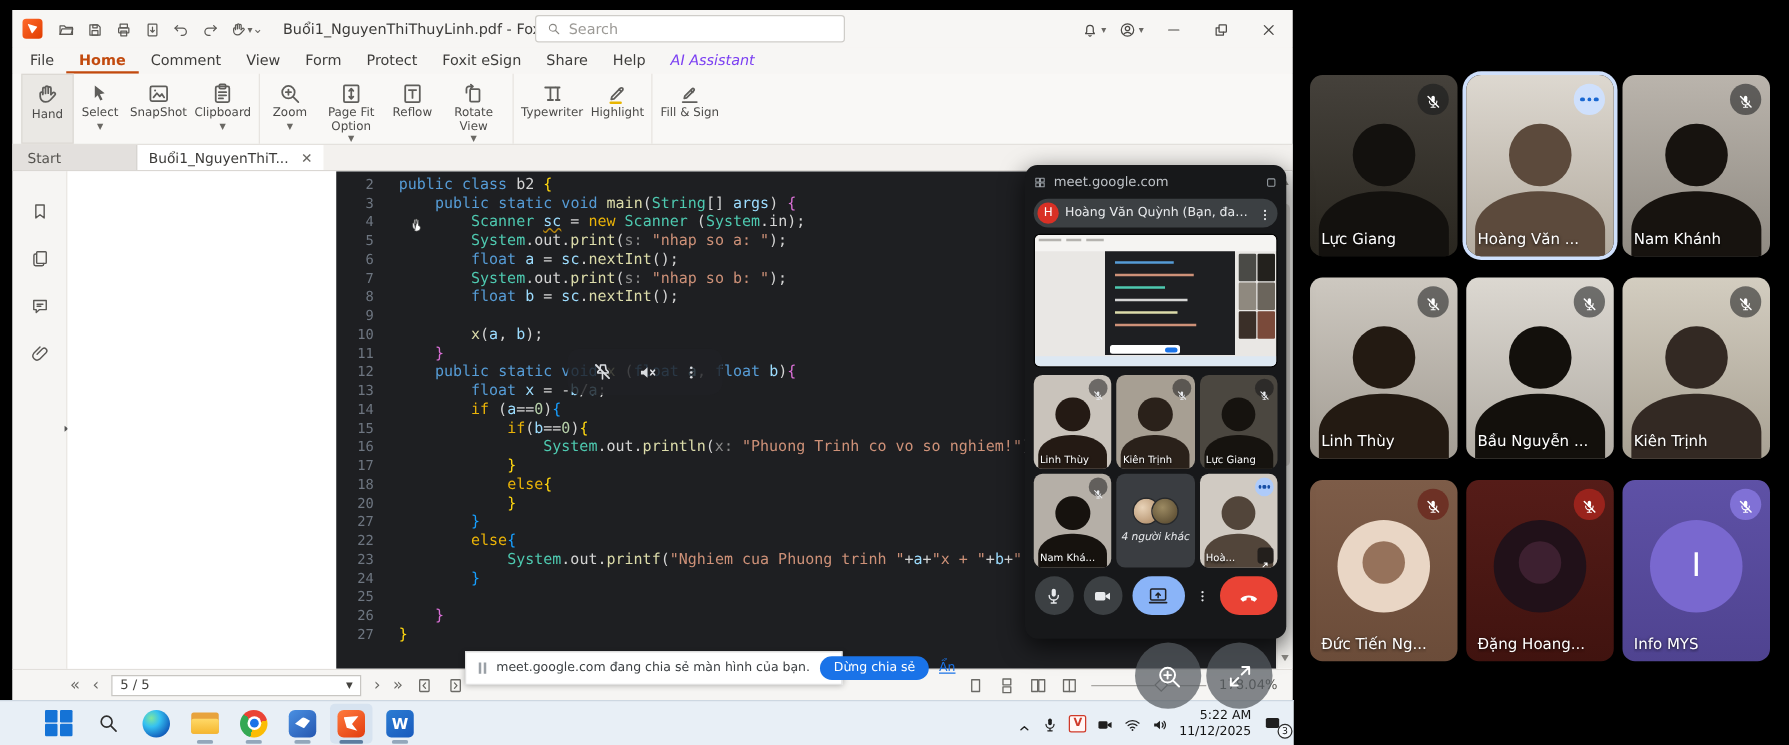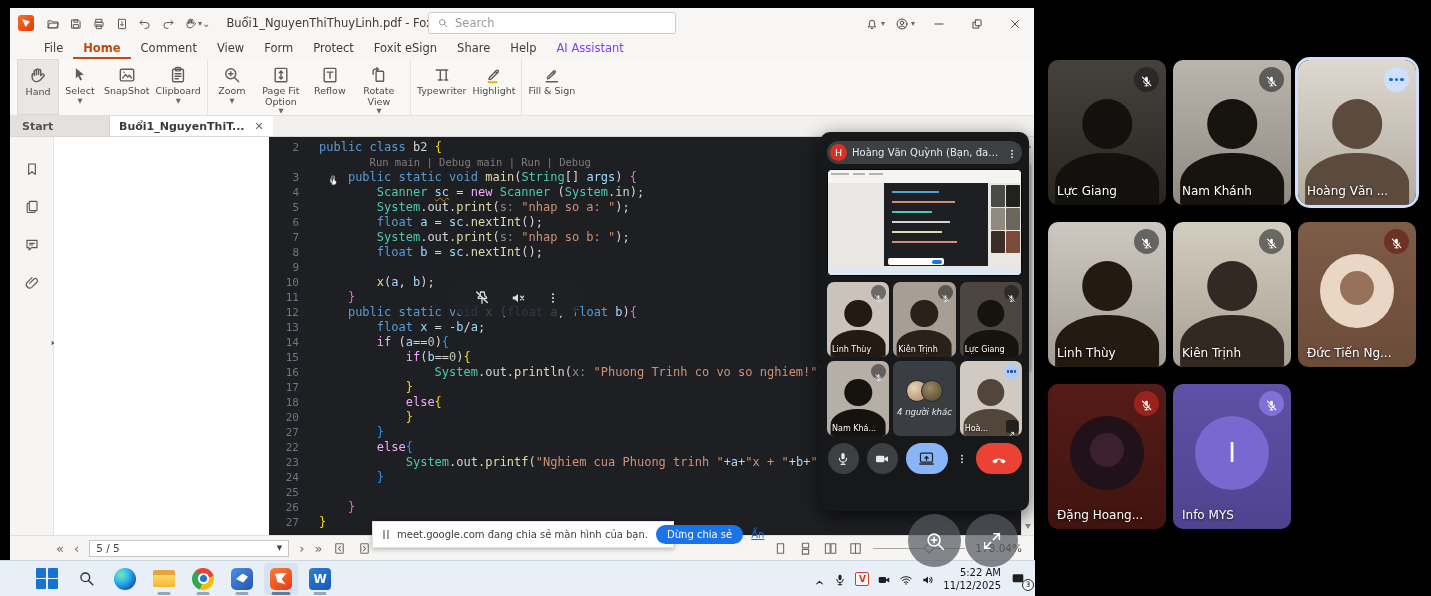--- a/index.html
+++ b/index.html
@@ -24,39 +24,39 @@
     border:1px solid #cfcdc9; border-radius:3px; background:#fff; display:flex;
     align-items:center; gap:6px; padding:0 8px; color:#9c9a96; font-size:11.5px; }
   .fx-search .qa-ic { width:12px; height:12px; color:#8a8884; }
   .tb-right { margin-left:auto; display:flex; align-items:center; height:100%; color:#4c4a47; }
   .tb-right .tbi { width:30px; height:100%; display:flex; align-items:center;
     justify-content:center; gap:2px; }
   .tb-right .winbtn { width:38px; }
   .tb-right .qa-ic { width:14px; height:14px; }
 
   .fx-menubar { height:21px; background:#f7f6f4; display:flex; align-items:flex-end;
-    padding-left:24px; font-size:11.5px; color:#3e3d3b; flex:none; }
+    padding-left:4px; font-size:11.5px; color:#3e3d3b; flex:none; }
   .menu-item { padding:2px 10px 4px; cursor:default; white-space:nowrap; }
   .menu-item.active { color:#c24a0e; font-weight:bold; border-bottom:2px solid #c24a0e; padding-bottom:2px; }
-  .menu-item.ai { color:#7b3ff2; }
+  .menu-item.ai { color:#7b3ff2;font-style:italic; }
 
   .fx-ribbon { height:57px; background:#f9f8f6; border-bottom:1px solid #e4e1dd;
     display:flex; align-items:stretch; padding-left:4px; flex:none; }
   .rib-group { display:flex; padding:0 3px; border-right:1px solid #e7e4e0; }
   .rib-group:last-child { border-right:none; }
   .rib-item { min-width:42px; max-width:56px; display:flex; flex-direction:column;
     align-items:center; padding:6px 3px 0; gap:1px; font-size:9.5px; color:#4c4b49;
     text-align:center; line-height:1.12; }
   .rib-item.active { background:#eae8e4; border:1px solid #dcd9d4; }
   .rib-icon { width:20px; height:20px; color:#5f5e5b; flex:none; }
   .rib-caret { font-size:6.5px; color:#6a6864; }
 
   .fx-tabbar { height:21px; background:#eceae7; display:flex; align-items:stretch;
     border-bottom:1px solid #dad7d3; flex:none; }
-  .doc-tab { display:flex; align-items:center; font-size:11px; color:#55534f;font-weight:bold; }
+  .doc-tab { display:flex; align-items:center; font-size:11px; color:#55534f; }
   .tab-start { width:100px; background:#e3e0dd; padding-left:12px; border-right:1px solid #d4d1cd; }
   .tab-active { background:#fff; color:#3b3a38; padding:0 9px; gap:10px; }
   .tab-close { font-size:11px; color:#6a6864; }
   .tab-fill { flex:1; background:#f3f1ee; }
 
   .fx-body { flex:1; display:flex; min-height:0; position:relative; }
   .fx-sidebar { width:44px; background:#f6f5f3; border-right:1px solid #e7e4e0;
     display:flex; flex-direction:column; align-items:center; padding-top:24px; gap:22px;
     color:#5a5855; flex:none; }
   .fx-sidebar .sb-ic { width:16px; height:16px; }
@@ -71,21 +71,21 @@
     border-right:3.5px solid transparent; }
   .sb-arrow.up { top:6px; border-bottom:5px solid #8a8884; }
   .sb-arrow.down { bottom:6px; border-top:5px solid #8a8884; }
 
   .code-block { position:absolute; left:215px; top:0; right:13px; bottom:0;
     background:#1e1f22; padding-top:3px; font-family:"DejaVu Sans Mono",monospace;
     font-size:12px; overflow:hidden; }
   .code-row { display:flex; height:15px; line-height:15px; white-space:pre; }
   .lnum { width:30px; text-align:right; color:#6e7681; margin-right:20px; flex:none; font-size:11px; }
   .hint-row { color:#7d7d7d; font-size:10.5px; }
-  .kw{color:#569cd6} .ctl{color:#f0abfc} .typ{color:#4ec9b0} .fn{color:#dcdcaa}
+  .kw{color:#569cd6} .ctl{color:#eab308} .typ{color:#4ec9b0} .fn{color:#dcdcaa}
   .vr{color:#9cdcfe} .vru{color:#9cdcfe; text-decoration:underline wavy #b8860b 1px;}
   .str{color:#ce9178} .num{color:#b5cea8} .pl{color:#d4d4d4}
   .hint{color:#8a8a8a} .brY{color:#ffd710} .brP{color:#da70d6} .brB{color:#179fff}
 
   .pin-toolbar { position:absolute; left:400px; top:142px; width:124px; height:37px;
     background:rgba(32,33,36,.82); border-radius:10px; display:flex; align-items:center;
     justify-content:space-evenly; color:#dadce0; }
   .pin-toolbar .pt-ic { width:18px; height:18px; }
   .pin-toolbar .pt-dots { width:14px; height:16px; }
   .hand-cursor { position:absolute; left:273px; top:35px; width:14px; height:14px; }
@@ -490,21 +490,20 @@
       </div>
     <span class="sb-expander">
       <svg viewBox="0 0 24 24" width="100%" height="100%">
           <path d="M8 5l9 7-9 7z" fill="#555"></path>
         </svg>
     </span>
 
     <div class="fx-doc">
       <div class="code-block" id="code-block">
           <div class="code-row"><span class="lnum">2</span><span><span class="kw">public</span><span class="pl"> </span><span class="kw">class</span><span class="pl"> b2 </span><span class="brY">{</span></span></div>
-          <div class="code-row"><span class="lnum"></span><span class="hint-row">        Run main | Debug main | Run | Debug</span></div>
           <div class="code-row"><span class="lnum">3</span><span><span class="pl">    </span><span class="kw">public</span><span class="pl"> </span><span class="kw">static</span><span class="pl"> </span><span class="kw">void</span><span class="pl"> </span><span class="fn">main</span><span class="pl">(</span><span class="typ">String</span><span class="pl">[] </span><span class="vr">args</span><span class="pl">) </span><span class="brP">{</span></span></div>
           <div class="code-row"><span class="lnum">4</span><span><span class="pl">        </span><span class="typ">Scanner</span><span class="pl"> </span><span class="vru">sc</span><span class="pl"> = </span><span class="ctl">new</span><span class="pl"> </span><span class="typ">Scanner</span><span class="pl"> (</span><span class="typ">System</span><span class="pl">.in);</span></span></div>
           <div class="code-row"><span class="lnum">5</span><span><span class="pl">        </span><span class="typ">System</span><span class="pl">.out.</span><span class="fn">print</span><span class="pl">(</span><span class="hint">s: </span><span class="str">"nhap so a: "</span><span class="pl">);</span></span></div>
           <div class="code-row"><span class="lnum">6</span><span><span class="pl">        </span><span class="kw">float</span><span class="pl"> </span><span class="vr">a</span><span class="pl"> = </span><span class="vr">sc</span><span class="pl">.</span><span class="fn">nextInt</span><span class="pl">();</span></span></div>
           <div class="code-row"><span class="lnum">7</span><span><span class="pl">        </span><span class="typ">System</span><span class="pl">.out.</span><span class="fn">print</span><span class="pl">(</span><span class="hint">s: </span><span class="str">"nhap so b: "</span><span class="pl">);</span></span></div>
           <div class="code-row"><span class="lnum">8</span><span><span class="pl">        </span><span class="kw">float</span><span class="pl"> </span><span class="vr">b</span><span class="pl"> = </span><span class="vr">sc</span><span class="pl">.</span><span class="fn">nextInt</span><span class="pl">();</span></span></div>
           <div class="code-row"><span class="lnum">9</span><span></span></div>
           <div class="code-row"><span class="lnum">10</span><span><span class="pl">        </span><span class="fn">x</span><span class="pl">(</span><span class="vr">a</span><span class="pl">, </span><span class="vr">b</span><span class="pl">);</span></span></div>
           <div class="code-row"><span class="lnum">11</span><span><span class="pl">    </span><span class="brP">}</span></span></div>
           <div class="code-row"><span class="lnum">12</span><span><span class="pl">    </span><span class="kw">public</span><span class="pl"> </span><span class="kw">static</span><span class="pl"> </span><span class="kw">void</span><span class="pl"> </span><span class="fn">x</span><span class="pl"> (</span><span class="kw">float</span><span class="pl"> </span><span class="vr">a</span><span class="pl">, </span><span class="kw">float</span><span class="pl"> </span><span class="vr">b</span><span class="pl">)</span><span class="brP">{</span></span></div>
@@ -599,20 +598,32 @@
   <span class="pause-bars">
       <i></i>
       <i></i>
     </span>
   <span class="toast-msg">meet.google.com đang chia sẻ màn hình của bạn.</span>
   <button class="stop-btn">Dừng chia sẻ</button>
   <span class="hide-link">Ẩn</span>
 </div>
 
 <div class="meet-pip">
+  <div class="pip-header">
+    <span class="ph-ic"><svg viewBox="0 0 24 24" width="100%" height="100%" fill="none" stroke="currentColor" stroke-width="1.7" stroke-linecap="round" stroke-linejoin="round">
+          <rect x="4" y="4" width="7" height="7" stroke-width="2"></rect>
+          <rect x="13" y="4" width="7" height="7" stroke-width="2"></rect>
+          <rect x="4" y="13" width="7" height="7" stroke-width="2"></rect>
+          <rect x="13" y="13" width="7" height="7" stroke-width="2"></rect>
+        </svg></span>
+    <span class="pip-url">meet.google.com</span>
+    <span class="ph-ic"><svg viewBox="0 0 24 24" width="100%" height="100%" fill="none" stroke="currentColor" stroke-width="1.7" stroke-linecap="round" stroke-linejoin="round">
+          <rect x="5" y="5" width="14" height="14" rx="2" stroke-width="2"></rect>
+        </svg></span>
+  </div>
   <div class="pip-pill">
     <span class="pill-avatar">H</span>
     <span class="pill-name">Hoàng Văn Quỳnh (Bạn, đang trình b...</span>
     <span class="pill-dots"><svg viewBox="0 0 24 24" width="100%" height="100%" fill="none" stroke="currentColor" stroke-width="1.7" stroke-linecap="round" stroke-linejoin="round">
           <circle cx="12" cy="5.5" r="1.8" fill="currentColor" stroke="none"></circle>
           <circle cx="12" cy="12" r="1.8" fill="currentColor" stroke="none"></circle>
           <circle cx="12" cy="18.5" r="1.8" fill="currentColor" stroke="none"></circle>
         </svg></span>
   </div>
   <div class="pip-preview">
@@ -767,46 +778,58 @@
       <i class="p-torso"></i>
     <span class="p-name">Lực Giang</span>
     <span class="p-badge">
         <span class="bi"><svg viewBox="0 0 24 24" width="100%" height="100%" fill="none" stroke="currentColor" stroke-width="1.7" stroke-linecap="round" stroke-linejoin="round">
             <rect x="9.5" y="3" width="5" height="9.5" rx="2.5" fill="currentColor" stroke="none"></rect>
             <path d="M6.5 11a5.5 5.5 0 0 0 11 0M12 16.5V20M9 20h6"></path>
             <path d="M4.5 4l15.5 15.5" stroke-width="2.2"></path>
           </svg></span>
       </span>
   </div>
+    <div class="ptile hl" style="--wall:#ddd8d0;--wall2:#b3ab9f;--fig:#5c4a3c;">
+    <i class="p-head"></i>
+      <i class="p-torso"></i>
+    <span class="p-name">Hoàng Văn ...</span>
+    <span class="p-badge blue">
+        <span class="dot"></span>
+        <span class="dot"></span>
+        <span class="dot"></span>
+      </span>
+  </div>
     <div class="ptile" style="--wall:#bab4ac;--wall2:#8f8a82;--fig:#17130f;">
     <i class="p-head"></i>
       <i class="p-torso"></i>
     <span class="p-name">Nam Khánh</span>
     <span class="p-badge">
         <span class="bi"><svg viewBox="0 0 24 24" width="100%" height="100%" fill="none" stroke="currentColor" stroke-width="1.7" stroke-linecap="round" stroke-linejoin="round">
             <rect x="9.5" y="3" width="5" height="9.5" rx="2.5" fill="currentColor" stroke="none"></rect>
             <path d="M6.5 11a5.5 5.5 0 0 0 11 0M12 16.5V20M9 20h6"></path>
             <path d="M4.5 4l15.5 15.5" stroke-width="2.2"></path>
           </svg></span>
       </span>
   </div>
-    <div class="ptile hl" style="--wall:#ddd8d0;--wall2:#b3ab9f;--fig:#5c4a3c;">
-    <i class="p-head"></i>
-      <i class="p-torso"></i>
-    <span class="p-name">Hoàng Văn ...</span>
-    <span class="p-badge blue">
-        <span class="dot"></span>
-        <span class="dot"></span>
-        <span class="dot"></span>
-      </span>
-  </div>
     <div class="ptile" style="--wall:#cdc8c0;--wall2:#a39d94;--fig:#231a12;">
     <i class="p-head"></i>
       <i class="p-torso"></i>
     <span class="p-name">Linh Thùy</span>
+    <span class="p-badge">
+        <span class="bi"><svg viewBox="0 0 24 24" width="100%" height="100%" fill="none" stroke="currentColor" stroke-width="1.7" stroke-linecap="round" stroke-linejoin="round">
+            <rect x="9.5" y="3" width="5" height="9.5" rx="2.5" fill="currentColor" stroke="none"></rect>
+            <path d="M6.5 11a5.5 5.5 0 0 0 11 0M12 16.5V20M9 20h6"></path>
+            <path d="M4.5 4l15.5 15.5" stroke-width="2.2"></path>
+          </svg></span>
+      </span>
+  </div>
+    <div class="ptile" style="--wall:#dcd8d1;--wall2:#b1aca4;--fig:#13100c;">
+    <i class="p-head"></i>
+      <i class="p-torso"></i>
+    <span class="p-name">Bầu Nguyễn ...</span>
     <span class="p-badge">
         <span class="bi"><svg viewBox="0 0 24 24" width="100%" height="100%" fill="none" stroke="currentColor" stroke-width="1.7" stroke-linecap="round" stroke-linejoin="round">
             <rect x="9.5" y="3" width="5" height="9.5" rx="2.5" fill="currentColor" stroke="none"></rect>
             <path d="M6.5 11a5.5 5.5 0 0 0 11 0M12 16.5V20M9 20h6"></path>
             <path d="M4.5 4l15.5 15.5" stroke-width="2.2"></path>
           </svg></span>
       </span>
   </div>
     <div class="ptile" style="--wall:#d3cdc0;--wall2:#a8a193;--fig:#332923;">
     <i class="p-head"></i>

